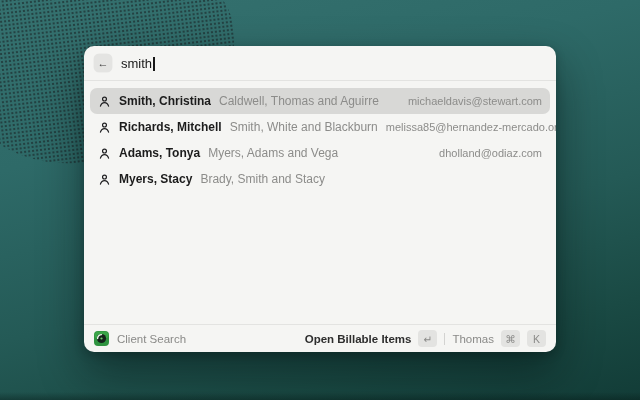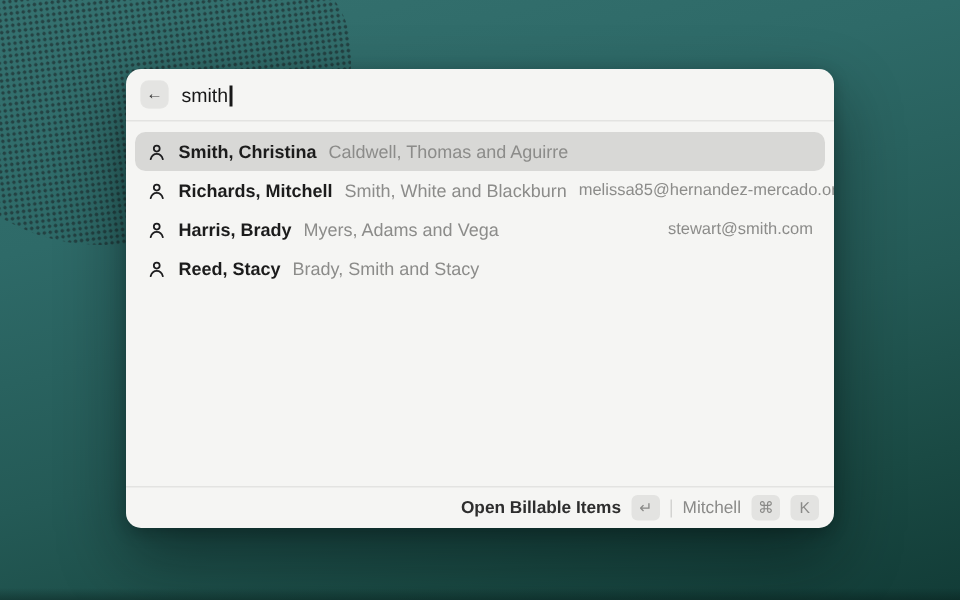--- a/index.html
+++ b/index.html
@@ -91,20 +91,21 @@
     <div class="results" id="results">
   <div class="row selected">
     <span class="person-icon">
       <svg width="13" height="13" viewBox="0 0 24 24" fill="none" stroke="#1d1d1f" stroke-width="2.2" stroke-linecap="round">
         <circle cx="12" cy="7.5" r="3.6"></circle>
         <path d="M4.5 20.5 C6 15.5 9 14 12 14 s6 1.5 7.5 6.5"></path>
       </svg>
     </span>
     <span class="row-name">Smith, Christina</span>
     <span class="row-firm">Caldwell, Thomas and Aguirre</span>
+    <span class="row-email">michaeldavis@stewart.com</span>
   </div>
 
   <div class="row">
     <span class="person-icon">
       <svg width="13" height="13" viewBox="0 0 24 24" fill="none" stroke="#1d1d1f" stroke-width="2.2" stroke-linecap="round">
         <circle cx="12" cy="7.5" r="3.6"></circle>
         <path d="M4.5 20.5 C6 15.5 9 14 12 14 s6 1.5 7.5 6.5"></path>
       </svg>
     </span>
     <span class="row-name">Richards, Mitchell</span>
@@ -112,44 +113,56 @@
     <span class="row-email">melissa85@hernandez-mercado.org</span>
   </div>
 
   <div class="row">
     <span class="person-icon">
       <svg width="13" height="13" viewBox="0 0 24 24" fill="none" stroke="#1d1d1f" stroke-width="2.2" stroke-linecap="round">
         <circle cx="12" cy="7.5" r="3.6"></circle>
         <path d="M4.5 20.5 C6 15.5 9 14 12 14 s6 1.5 7.5 6.5"></path>
       </svg>
     </span>
-    <span class="row-name">Harris, Brady</span>
+    <span class="row-name">Adams, Tonya</span>
     <span class="row-firm">Myers, Adams and Vega</span>
-    <span class="row-email">stewart@smith.com</span>
+    <span class="row-email">dholland@odiaz.com</span>
   </div>
 
   <div class="row">
     <span class="person-icon">
       <svg width="13" height="13" viewBox="0 0 24 24" fill="none" stroke="#1d1d1f" stroke-width="2.2" stroke-linecap="round">
         <circle cx="12" cy="7.5" r="3.6"></circle>
         <path d="M4.5 20.5 C6 15.5 9 14 12 14 s6 1.5 7.5 6.5"></path>
       </svg>
     </span>
-    <span class="row-name">Reed, Stacy</span>
+    <span class="row-name">Myers, Stacy</span>
     <span class="row-firm">Brady, Smith and Stacy</span>
   </div>
 </div>
 
     <div class="divider"></div>
 
     <div class="footer">
+      <div class="footer-left">
+        <span class="app-icon">
+          <svg width="15" height="15" viewBox="0 0 15 15">
+            <rect x="0" y="0" width="15" height="15" rx="4" fill="#2f9440"></rect>
+            <rect x="0.5" y="0.5" width="14" height="7" rx="4" fill="#46b350" opacity="0.55"></rect>
+            <circle cx="7.5" cy="7.5" r="4.6" fill="#15241c"></circle>
+            <path d="M7.5 3.6 A3.9 3.9 0 0 0 3.6 7.5" stroke="#eaf5ea" stroke-width="1.4" fill="none" stroke-linecap="round"></path>
+            <circle cx="7.5" cy="7.5" r="1.1" fill="#6fd06f"></circle>
+          </svg>
+        </span>
+        <span class="footer-label">Client Search</span>
+      </div>
       <div class="footer-right">
         <span class="primary-action">Open Billable Items</span>
         <span class="key">↵</span>
         <span class="vdiv"></span>
-        <span class="actions-label">Mitchell</span>
+        <span class="actions-label">Thomas</span>
         <span class="key">⌘</span>
         <span class="key">K</span>
       </div>
     </div>
 
   </div>
 </div>
 
 </body></html>

